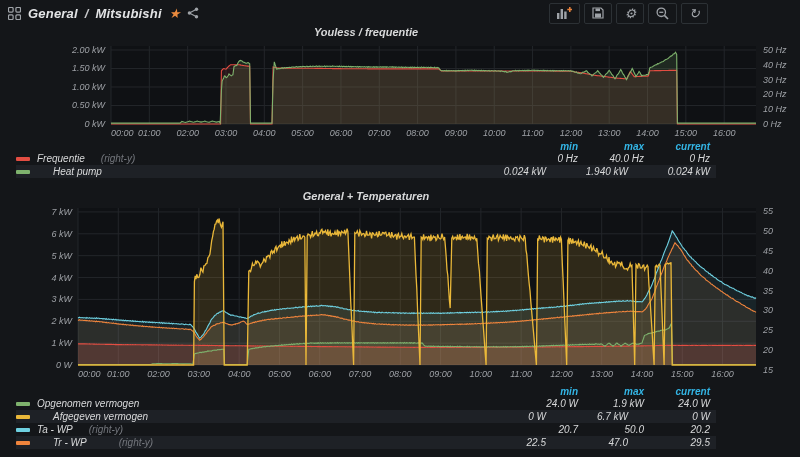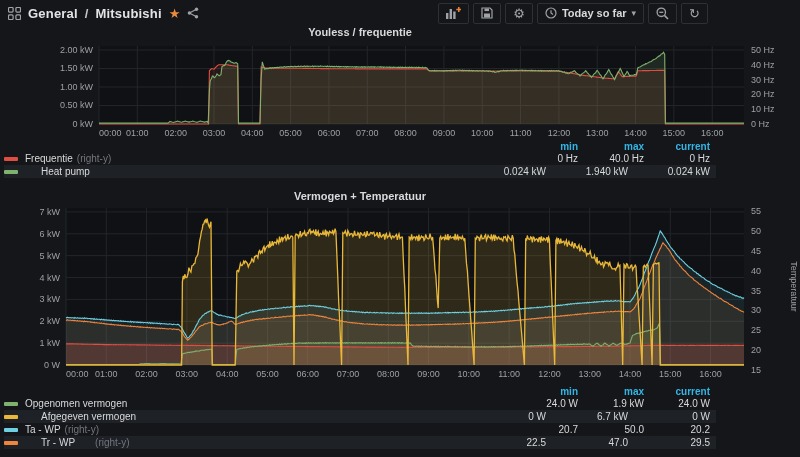--- a/index.html
+++ b/index.html
@@ -1,50 +1,50 @@
 <!DOCTYPE html>
 <html><head>
 <meta charset="utf-8">
 <style>
   * { box-sizing: border-box; }
   html,body { margin:0; padding:0; background:#141619; width:800px; height:457px; overflow:hidden;
               font-family:"Liberation Sans", sans-serif; -webkit-font-smoothing:antialiased; }
-  #app { position:relative; width:716px; height:457px; }
+  #app { position:relative; width:716px; height:457px;font-style:italic; }
 
   
   .navbar { position:absolute; top:0; left:0; right:0; height:26px; display:flex;
             align-items:center; justify-content:space-between; padding:0 8px; background:#141619; }
   .nav-left { display:flex; align-items:center; gap:7px; }
   .crumb { color:#e3e4e6; font-size:13px; font-weight:bold; letter-spacing:.2px; cursor:pointer; }
   .crumb-sep { color:#c7c8ca; font-size:13px; font-weight:bold; }
   .star { font-size:13px; line-height:1; cursor:pointer; }
   .icon-btn { display:flex; align-items:center; justify-content:center; cursor:pointer; color:#9fa3a8; }
   .nav-right { display:flex; align-items:center; gap:4px; }
   .navbtn { display:flex; align-items:center; gap:5px; height:21px; padding:0 7px;
             border:1px solid #2c3135; border-radius:2px; color:#9fa3a8; font-size:11px;
             background:transparent; cursor:pointer; }
   .navbtn .glyph { font-size:13px; line-height:1; }
   .time-label { color:#d8d9da; font-size:11px; font-weight:bold; }
   .caret { color:#9fa3a8; font-size:9px; }
 
   
-  .panel { position:absolute; left:4px; right:0; }
+  .panel { position:absolute; left:16px; right:0; }
   .panel-title { height:15px; text-align:center; color:#d8d9da; font-size:11px; font-weight:bold;
                  cursor:pointer; }
   svg.chart { display:block; }
   .axis-text { fill:#9da0a5; font-size:9px; font-family:"Liberation Sans",sans-serif; }
 
   
   .legend { font-size:10px; }
   .lrow { display:flex; align-items:center; height:13px; padding-right:6px; }
   .lrow.alt { background:#1e2126;gap:16px; }
   .lrow.lheader { height:11px; }
   .swatch { width:14px; height:4px; border-radius:1px; margin-right:7px; flex:none; cursor:pointer; }
   .llabel { color:#d8d9da; cursor:pointer; white-space:nowrap; }
-  .lsuffix { color:#73767c; margin-left:4px; white-space:nowrap; }
+  .lsuffix { color:#73767c; margin-left:16px; white-space:nowrap; }
   .spacer { flex:1; }
   .lcell { width:66px; text-align:right; color:#d8d9da; white-space:nowrap; }
   .lcell.hdr { color:#33b5e5; font-weight:bold; }
 </style>
 </head>
 <body>
 
 <div id="app">
 
   <div class="navbar">
@@ -81,30 +81,20 @@
       </span>
       <span class="navbtn">
         <svg width="12" height="12" viewBox="0 0 12 12">
           <path d="M1 1 h8 l2 2 v8 h-10 z" fill="none" stroke="#9fa3a8" stroke-width="1.2"></path>
           <rect x="3" y="6.5" width="6" height="4" fill="#9fa3a8"></rect>
           <rect x="3.5" y="1.5" width="4.5" height="2.6" fill="#9fa3a8"></rect>
         </svg>
       </span>
       <span class="navbtn">
         <span class="glyph">⚙</span>
-      </span>
-      <span class="navbtn">
-        <span style="display:flex">
-          <svg width="12" height="12" viewBox="0 0 12 12">
-            <circle cx="6" cy="6" r="5" fill="none" stroke="#9fa3a8" stroke-width="1.2"></circle>
-            <path d="M6 3.2 V6 L8 7.4" stroke="#9fa3a8" stroke-width="1.2" fill="none"></path>
-          </svg>
-        </span>
-        <span class="time-label">Today so far</span>
-        <span class="caret">▾</span>
       </span>
       <span class="navbtn">
         <svg width="13" height="13" viewBox="0 0 13 13">
           <circle cx="5.3" cy="5.3" r="4.2" fill="none" stroke="#9fa3a8" stroke-width="1.3"></circle>
           <path d="M8.4 8.4 L12 12" stroke="#9fa3a8" stroke-width="1.6"></path>
           <path d="M3.3 5.3 h4" stroke="#9fa3a8" stroke-width="1.3"></path>
         </svg>
       </span>
       <span class="navbtn">
         <span class="glyph">↻</span>
@@ -192,21 +182,21 @@
           <span class="llabel">Heat pump</span>
           <span class="spacer"></span>
           <span class="lcell">0.024 kW</span>
           <span class="lcell">1.940 kW</span>
           <span class="lcell">0.024 kW</span>
         </div>
       </div>
   </div>
 
   <div class="panel" style="top:190px; height:267px;">
-    <div class="panel-title" style="height:14px">Vermogen + Temperatuur</div>
+    <div class="panel-title" style="height:14px">General + Temperaturen</div>
     <svg id="chart2" class="chart" width="800" height="182">
         <rect x="62" y="4" width="678" height="157" fill="#0f1114"></rect>
         <line x1="62" y1="4" x2="62" y2="161" stroke="#23262a" stroke-width="1"></line>
         <line x1="102.28520499108734" y1="4" x2="102.28520499108734" y2="161" stroke="#23262a" stroke-width="1"></line>
         <line x1="142.57040998217468" y1="4" x2="142.57040998217468" y2="161" stroke="#23262a" stroke-width="1"></line>
         <line x1="182.85561497326205" y1="4" x2="182.85561497326205" y2="161" stroke="#23262a" stroke-width="1"></line>
         <line x1="223.1408199643494" y1="4" x2="223.1408199643494" y2="161" stroke="#23262a" stroke-width="1"></line>
         <line x1="263.42602495543673" y1="4" x2="263.42602495543673" y2="161" stroke="#23262a" stroke-width="1"></line>
         <line x1="303.7112299465241" y1="4" x2="303.7112299465241" y2="161" stroke="#23262a" stroke-width="1"></line>
         <line x1="343.9964349376114" y1="4" x2="343.9964349376114" y2="161" stroke="#23262a" stroke-width="1"></line>

